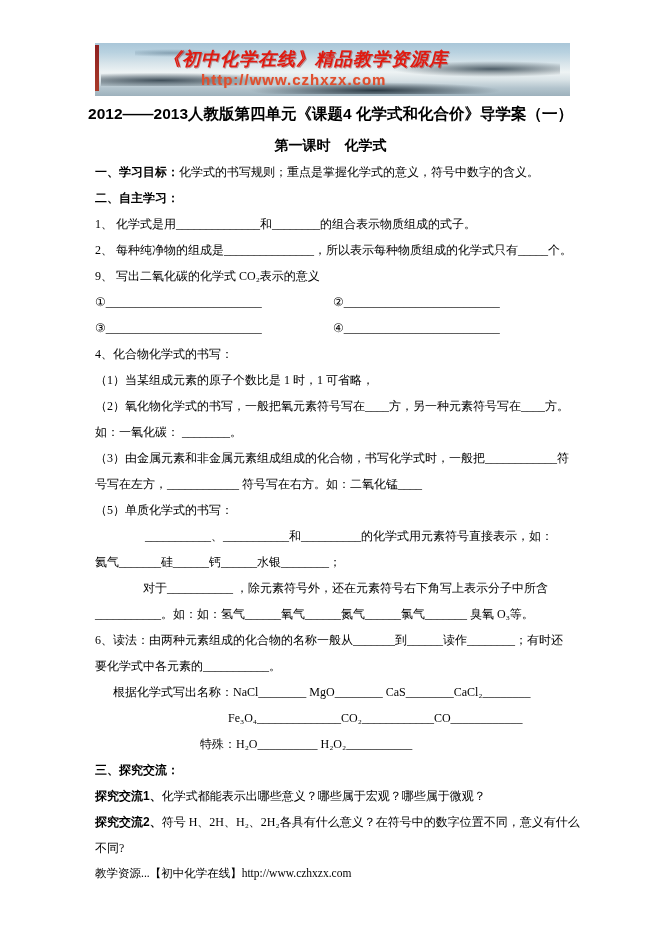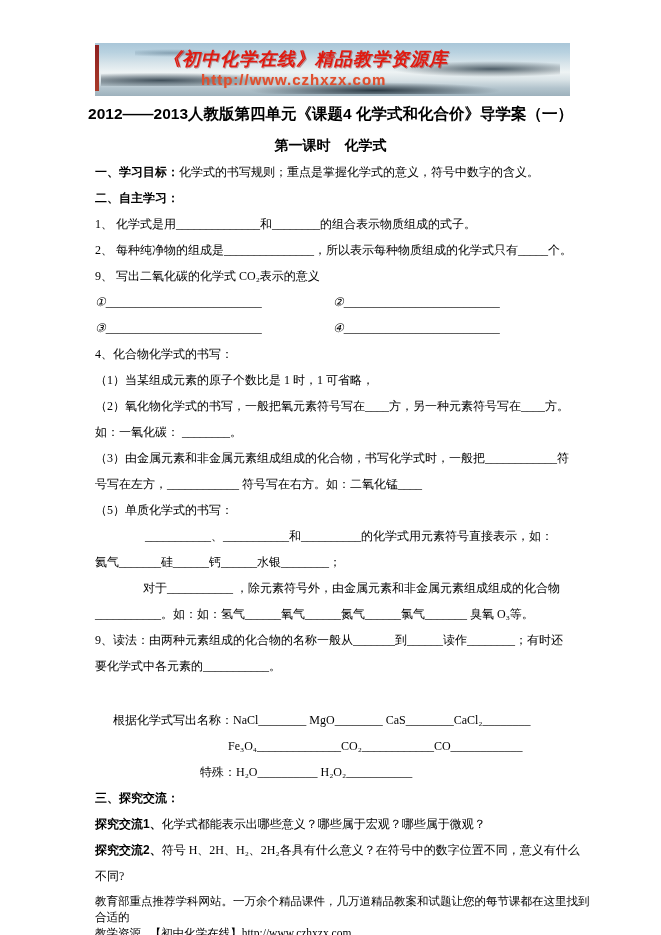--- a/index.html
+++ b/index.html
@@ -82,24 +82,24 @@
     font-size: 12px;
     line-height: 26px;
     white-space: nowrap;
   }
   .hei, .line b {
     font-family: "Liberation Sans", "DejaVu Sans", sans-serif;
     font-weight: bold;
   }
   .indent-50 { padding-left: 50px; }
   .indent-48 { padding-left: 48px; }
-  .indent-18 { padding-left: 18px; margin-top: 28px; }
+  .indent-18 { padding-left: 18px; }
   .indent-133 { padding-left: 133px; }
   .indent-105 { padding-left: 105px; }
-  .two-col { display: flex; font-style: italic; }
+  .two-col { display: flex; }
   .two-col .col { width: 250px; }
   
   .footer {
     margin: 4px 0 0;
     padding: 0 70px 0 95px;
     font-size: 11.5px;
     line-height: 16px;
     color: #000;
   }
   .footer p { margin: 0; }
@@ -143,37 +143,36 @@
 
     <p class="line">4、化合物化学式的书写：</p>
     <p class="line">（1）当某组成元素的原子个数比是 1 时，1 可省略，</p>
     <p class="line">（2）氧化物化学式的书写，一般把氧元素符号写在____方，另一种元素符号写在____方。</p>
     <p class="line">如：一氧化碳： ________。</p>
     <p class="line">（3）由金属元素和非金属元素组成组成的化合物，书写化学式时，一般把____________符</p>
     <p class="line">号写在左方，____________ 符号写在右方。如：二氧化锰____</p>
     <p class="line">（5）单质化学式的书写：</p>
     <p class="line indent-50">___________、___________和__________的化学式用元素符号直接表示，如：</p>
     <p class="line">氦气_______硅______钙______水银________；</p>
-    <p class="line indent-48">对于___________ ，除元素符号外，由金属元素和非金属元素组成组成的化合物</p>
+    <p class="line indent-48">对于___________ ，除元素符号外，还在元素符号右下角写上表示分子中所含</p>
     <p class="line">___________。如：如：氢气______氧气______氮气______氯气_______ 臭氧 O₃等。</p>
 
-    <p class="line">9、读法：由两种元素组成的化合物的名称一般从_______到______读作________；有时还</p>
+    <p class="line">6、读法：由两种元素组成的化合物的名称一般从_______到______读作________；有时还</p>
     <p class="line">要化学式中各元素的___________。</p>
 
     <p class="line indent-18">根据化学式写出名称：NaCl________ MgO________ CaS________CaCl₂________</p>
     <p class="line indent-133">Fe₃O₄______________CO₂____________CO____________</p>
     <p class="line indent-105">特殊：H₂O__________ H₂O₂___________</p>
 
     <p class="line hei">三、探究交流：</p>
 
     <p class="line"><b>探究交流1、</b><span>化学式都能表示出哪些意义？哪些属于宏观？哪些属于微观？</span></p>
 
     <p class="line"><b>探究交流2、</b><span>符号 H、2H、H₂、2H₂各具有什么意义？在符号中的数字位置不同，意义有什么</span></p>
     <p class="line">不同?</p>
 
   </div>
 
   <div class="footer">
-    <p>教育部重点推荐学科网站。一万余个精品课件，几万道精品教案和试题让您的每节课都在这里找到合适的</p>
     <p>教学资源...【初中化学在线】http://www.czhxzx.com</p>
   </div>
 
 </div>
 
 </body></html>

